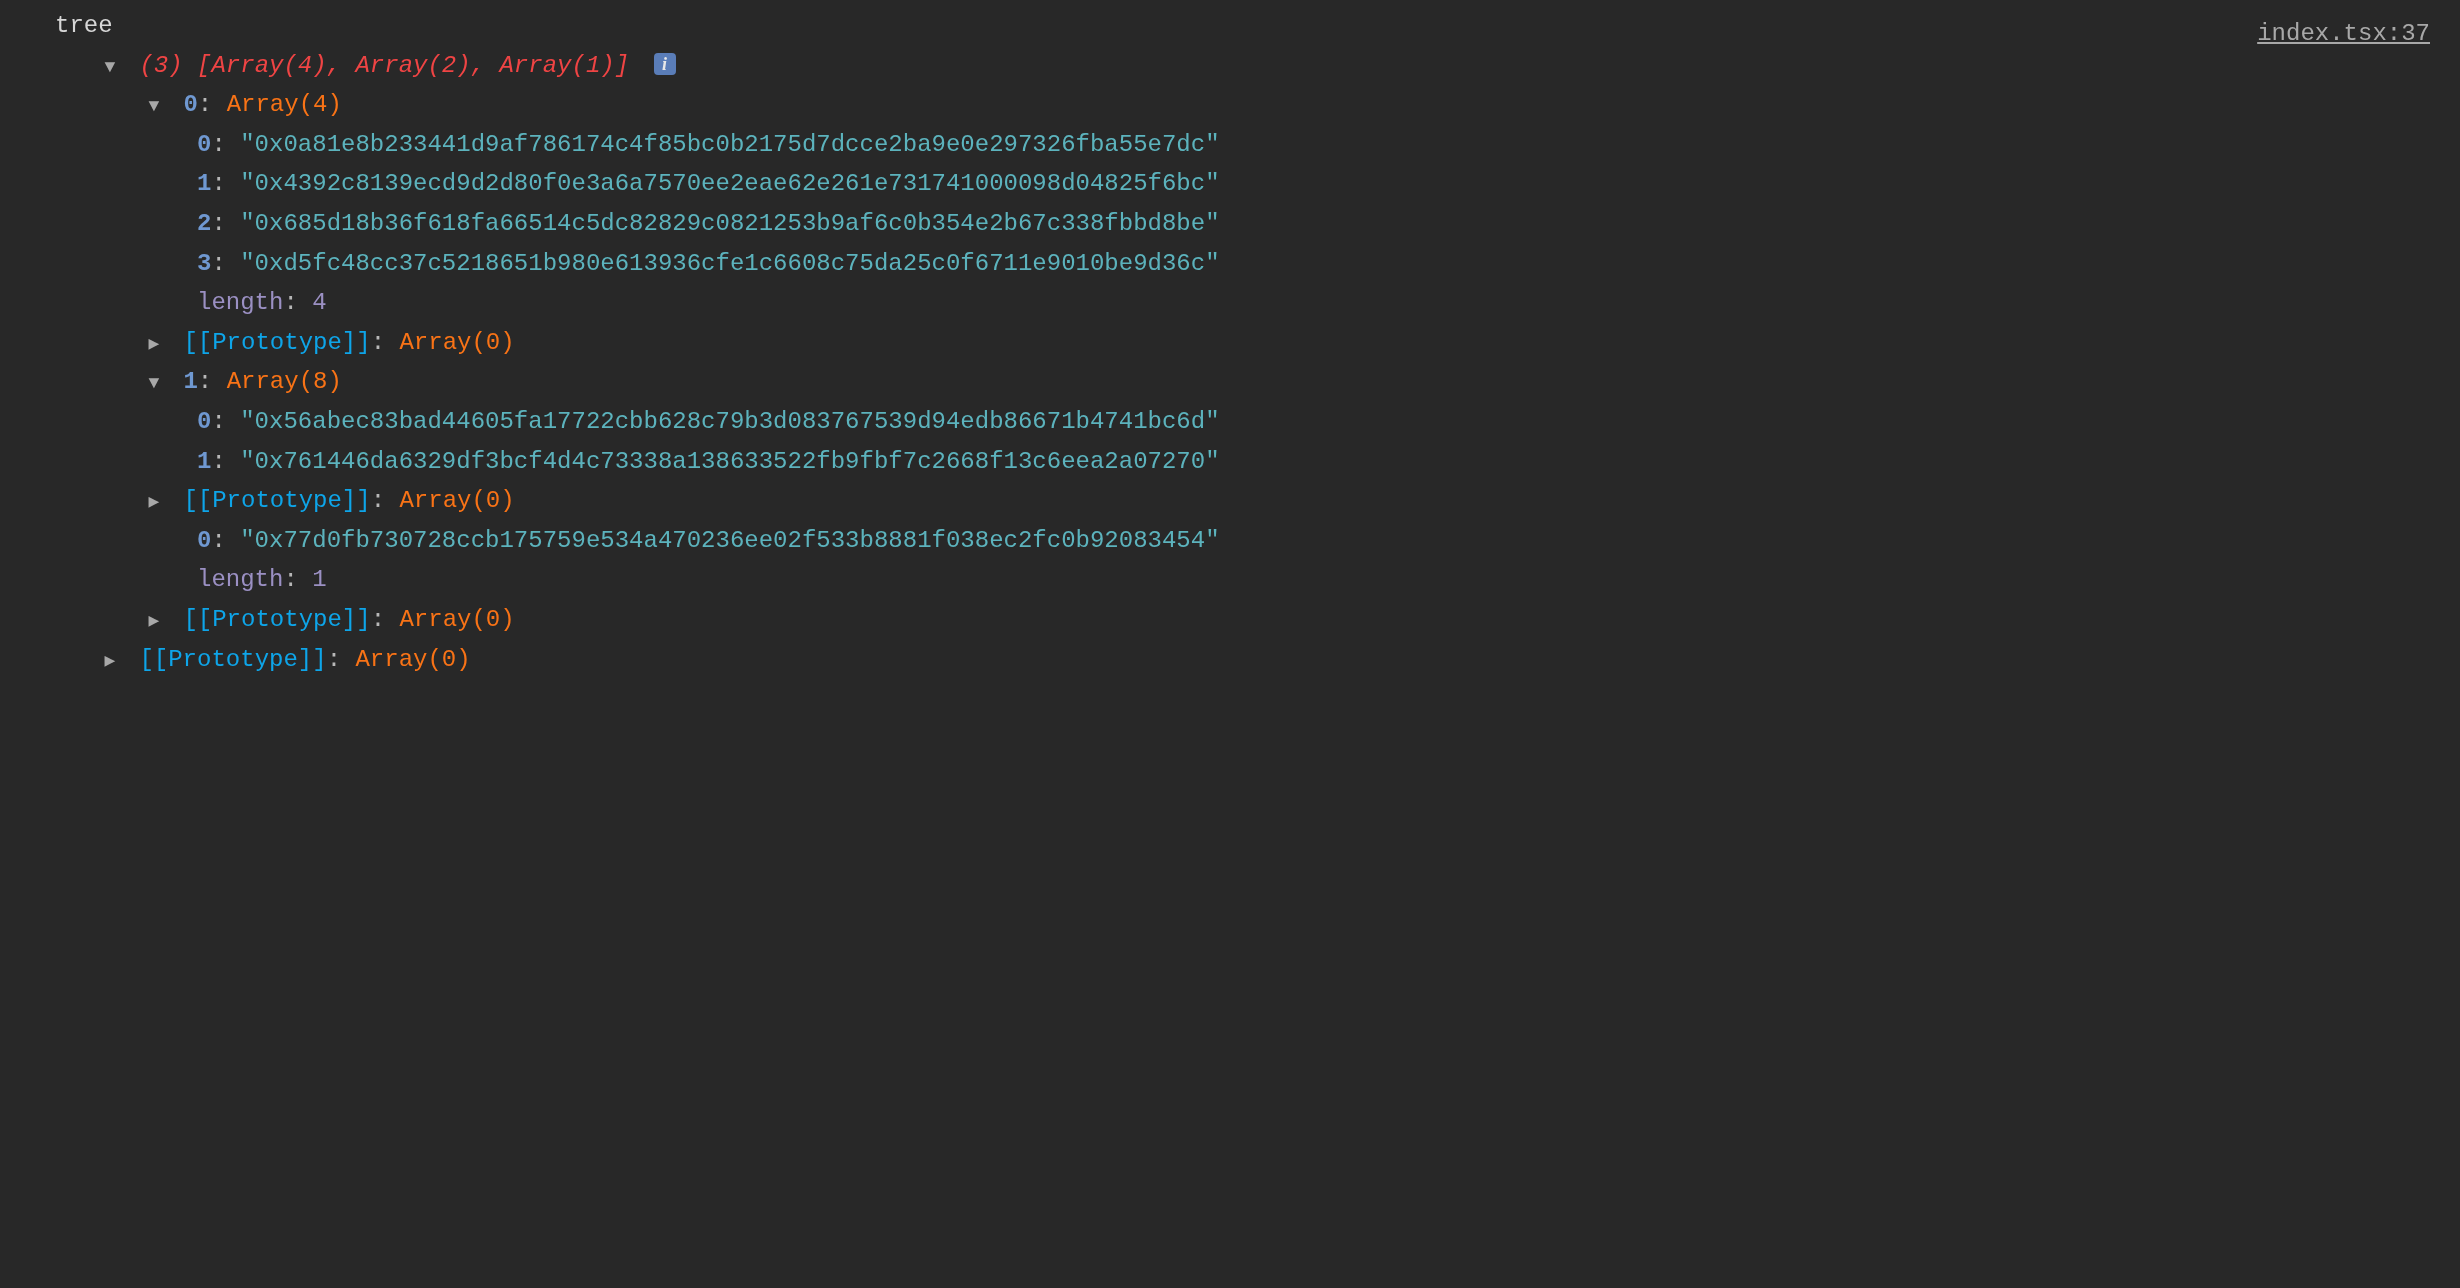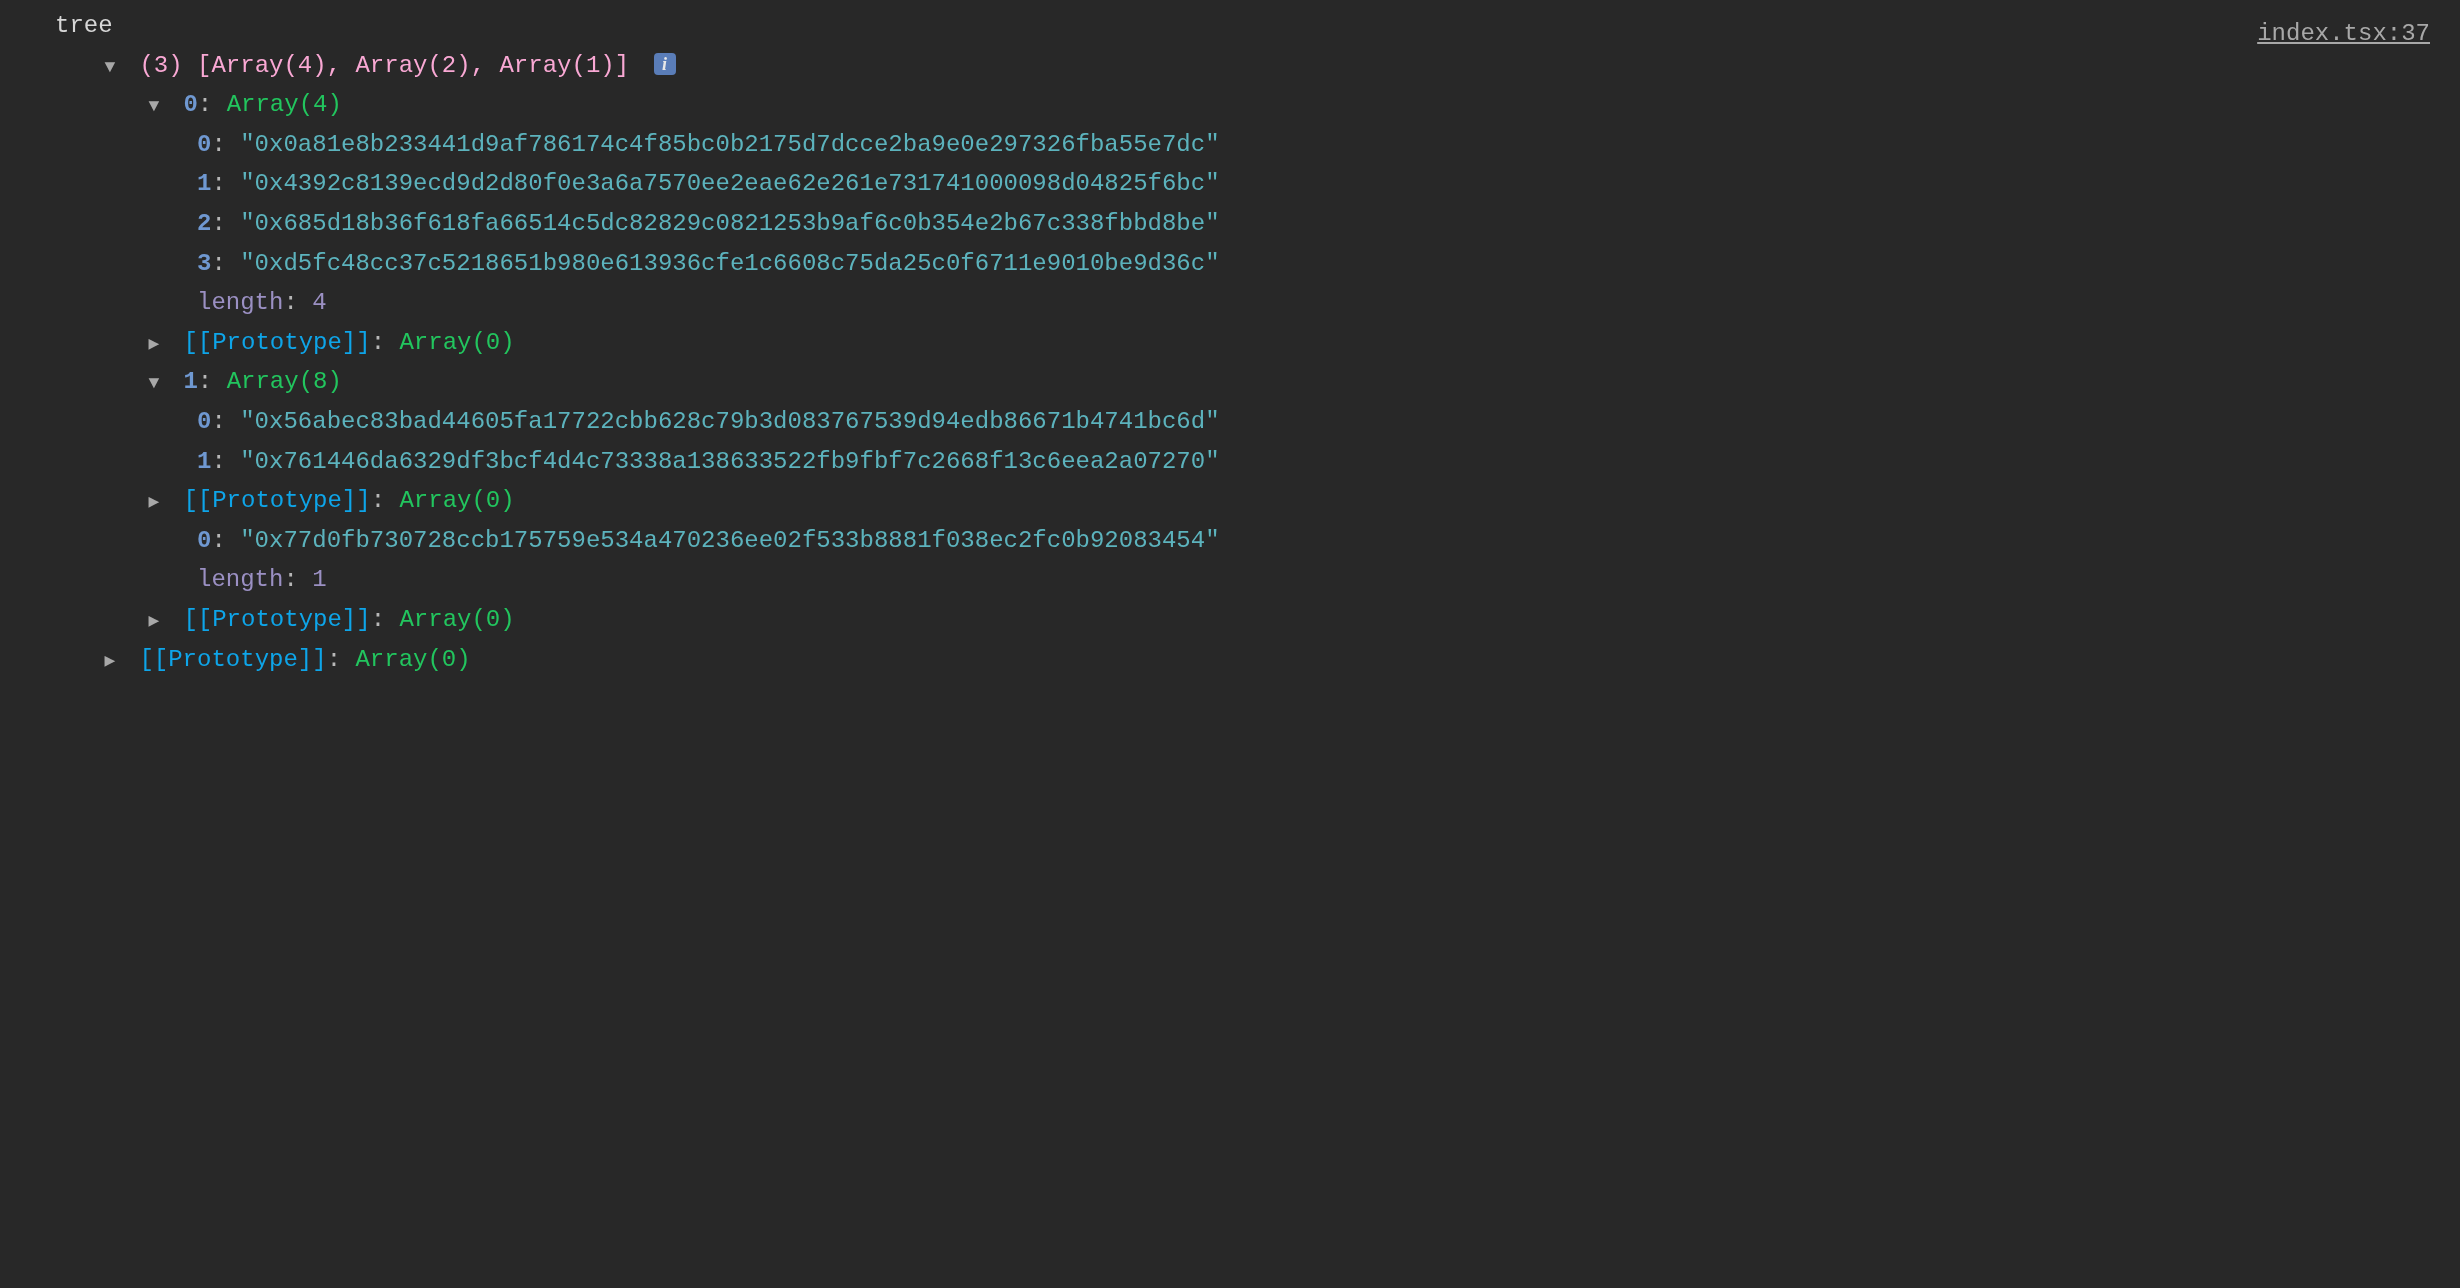--- a/index.html
+++ b/index.html
@@ -17,21 +17,21 @@
     position: absolute;
     right: 30px;
     top: 8px;
     color: #a8a8a8;
     font-family: Menlo, Monaco, Consolas, "Courier New", monospace;
     text-decoration: underline;
     font-style: normal;
     cursor: pointer;
   }
   .label { color: #d7d7d7; }
-  .summary-line { color: #f9a8d4; }
+  .summary-line { font-style: italic; color: #ef4444; }
   .info-badge {
     display: inline-flex;
     align-items: center;
     justify-content: center;
     width: 22px;
     height: 22px;
     background: #5a7db8;
     color: #e8e8e8;
     border-radius: 4px;
     font-style: italic;
@@ -58,21 +58,21 @@
   .tri-spacer {
     display: inline-block;
     width: 26px;
   }
   .key-index { color: #6f98d1; font-weight: 600; }
   .key-prop  { color: #9b90c3; }
   .key-dim   { color: #0ea5e9; }
   .colon     { color: #b8b8b8; }
   .val-str   { color: #5cb3bd; }
   .val-num   { color: #9b90c3; }
-  .val-plain { color: #22c55e; text-align: center; }
+  .val-plain { color: #f97316; text-align: center; }
 </style>
 </head>
 <body>
 
 <div class="root">
 
   <a class="source-link">index.tsx:37</a>
 
   <div class="row">
     <span class="label">tree</span>

